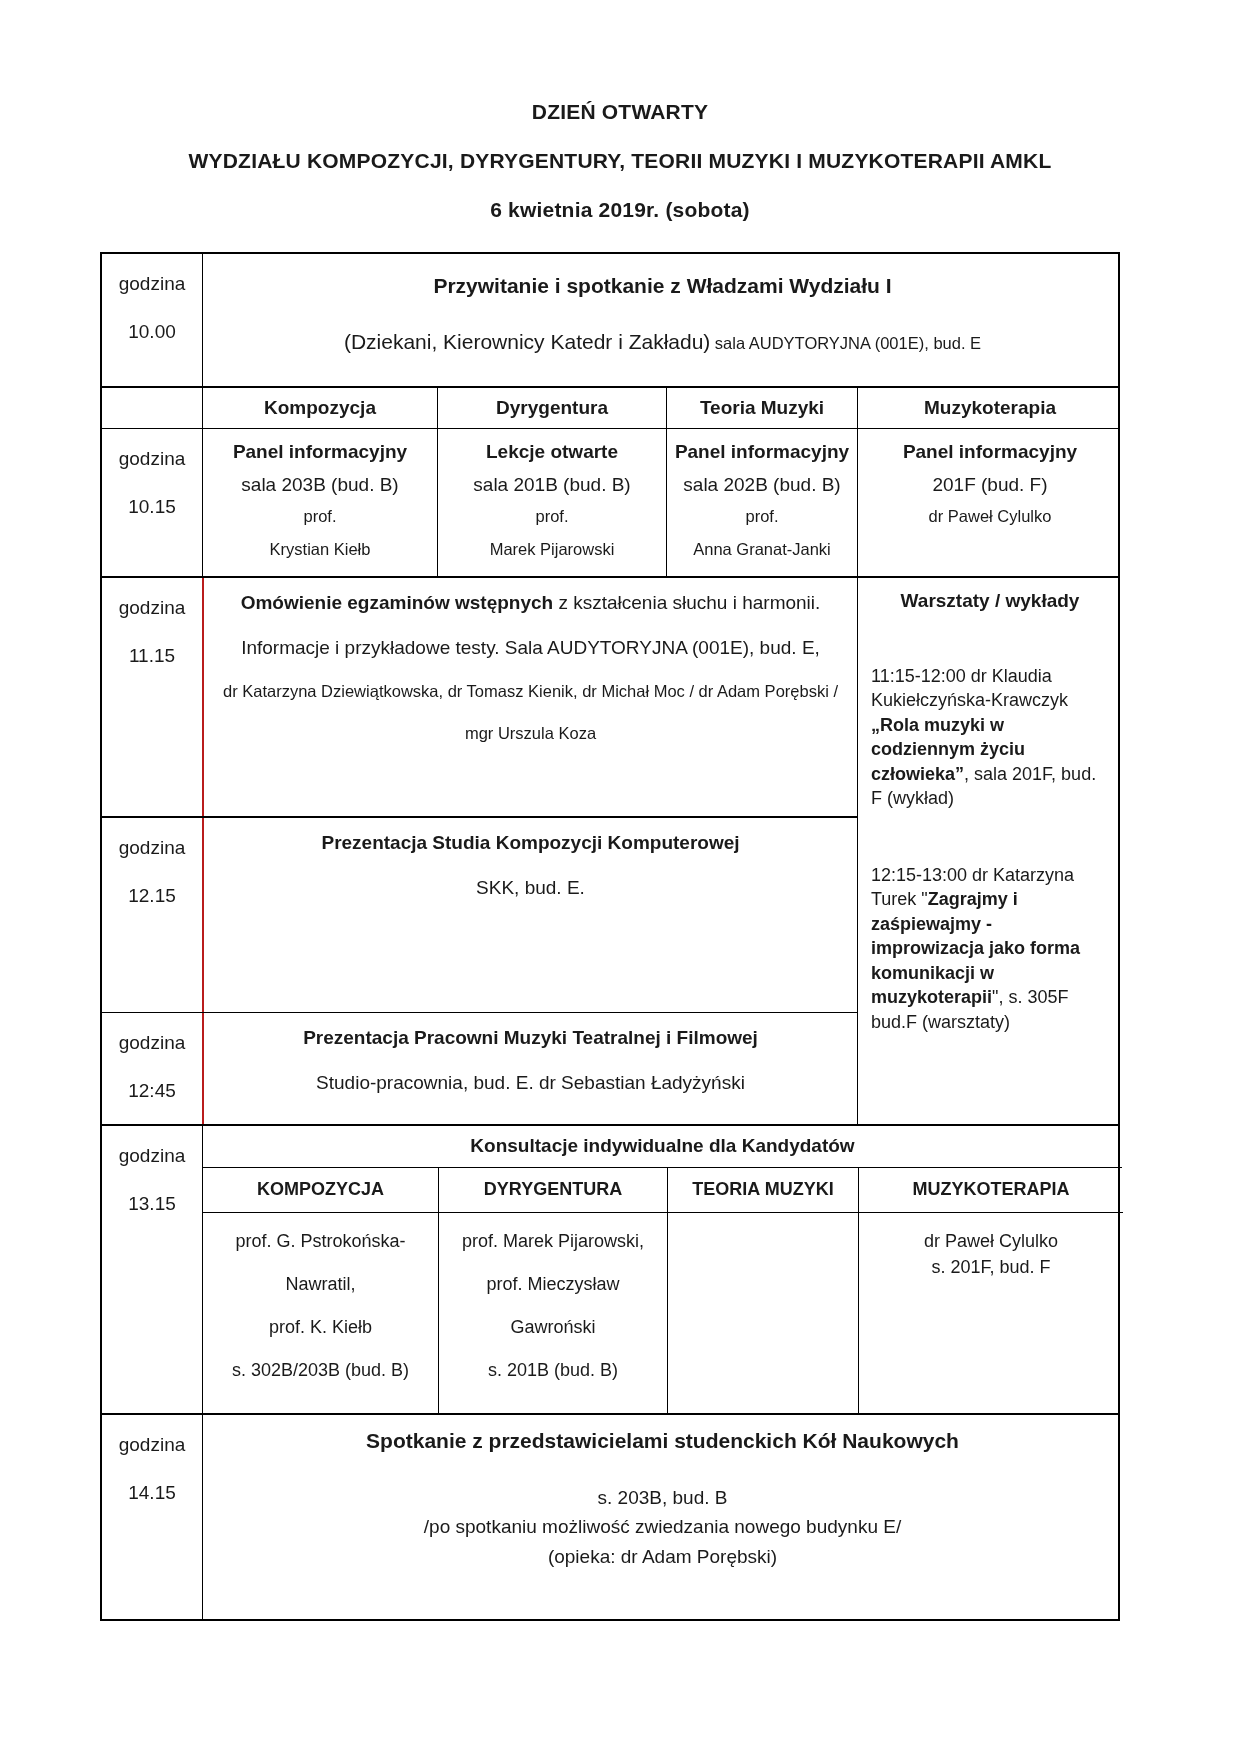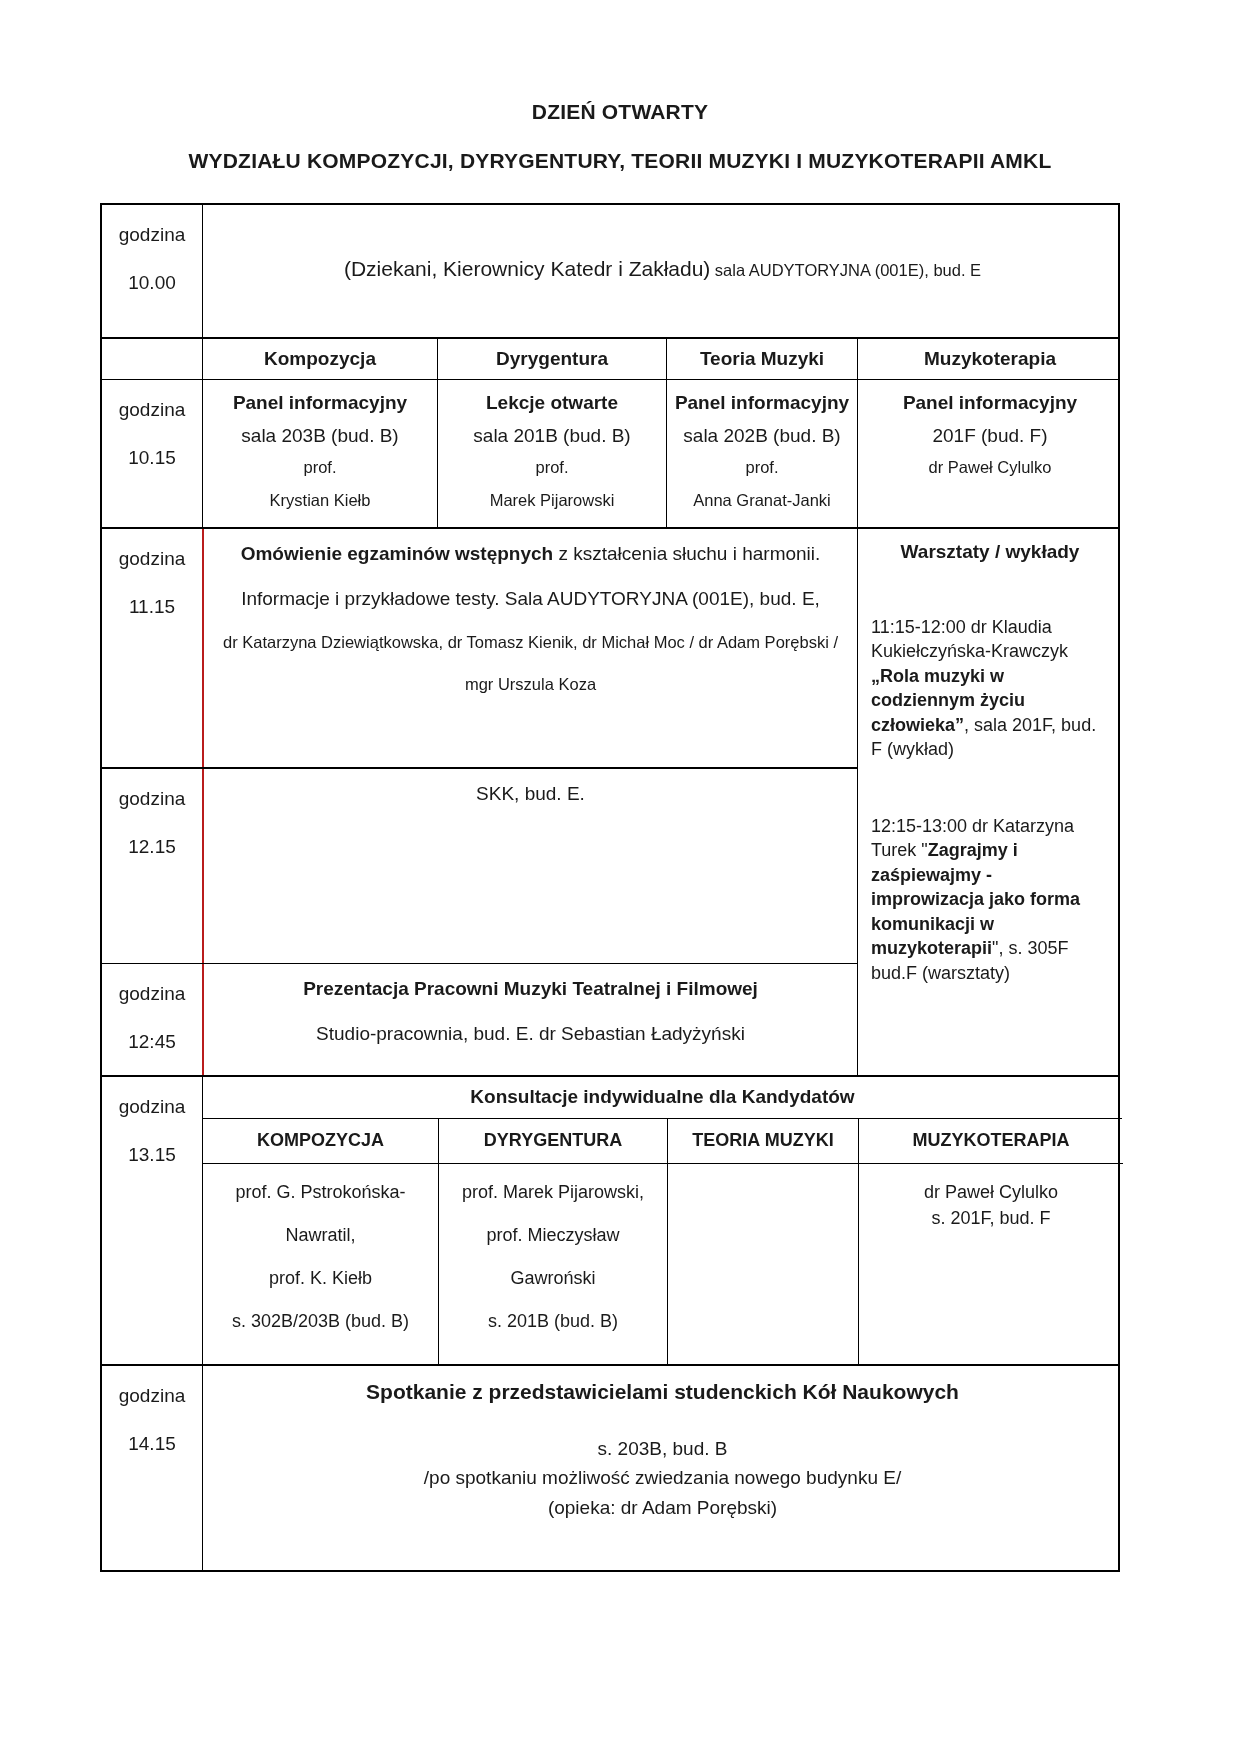--- a/index.html
+++ b/index.html
@@ -90,30 +90,32 @@
   .r1415 .mline.first { margin-top: 30px; }
 </style>
 </head>
 <body>
 
 <div class="page">
 
   <div class="doc-titles">
     <div>DZIEŃ OTWARTY</div>
     <div>WYDZIAŁU KOMPOZYCJI, DYRYGENTURY, TEORII MUZYKI I MUZYKOTERAPII AMKL</div>
+    <div>6 kwietnia 2019r. (sobota)</div>
   </div>
 
   <div class="schedule">
 
     <div class="trow r1000">
       <div class="cell w-time timecell">
         <div>godzina</div>
         <div class="tval">10.00</div>
       </div>
       <div class="cell w-wide welcome c">
+        <div class="b s21">Przywitanie i spotkanie z Władzami Wydziału I</div>
         <div class="esub"><span class="s21">(Dziekani, Kierownicy Katedr i Zakładu)</span> <span class="s17">sala AUDYTORYJNA (001E), bud. E</span></div>
       </div>
     </div>
 
     <div class="trow rhead bt2">
       <div class="cell w-time"></div>
       <div class="cell w-k">Kompozycja</div>
       <div class="cell w-d">Dyrygentura</div>
       <div class="cell w-t">Teoria Muzyki</div>
       <div class="cell w-m">Muzykoterapia</div>
@@ -164,20 +166,21 @@
             <div class="bline s17">mgr Urszula Koza</div>
           </div>
         </div>
 
         <div class="subrow h1215 bt2">
           <div class="w-time timecell">
             <div>godzina</div>
             <div class="tval">12.15</div>
           </div>
           <div class="content pad-top">
+            <div class="bline b s19">Prezentacja Studia Kompozycji Komputerowej</div>
             <div class="bline s19">SKK, bud. E.</div>
           </div>
         </div>
 
         <div class="subrow h1245 bt1">
           <div class="w-time timecell">
             <div>godzina</div>
             <div class="tval">12:45</div>
           </div>
           <div class="content pad-top">

